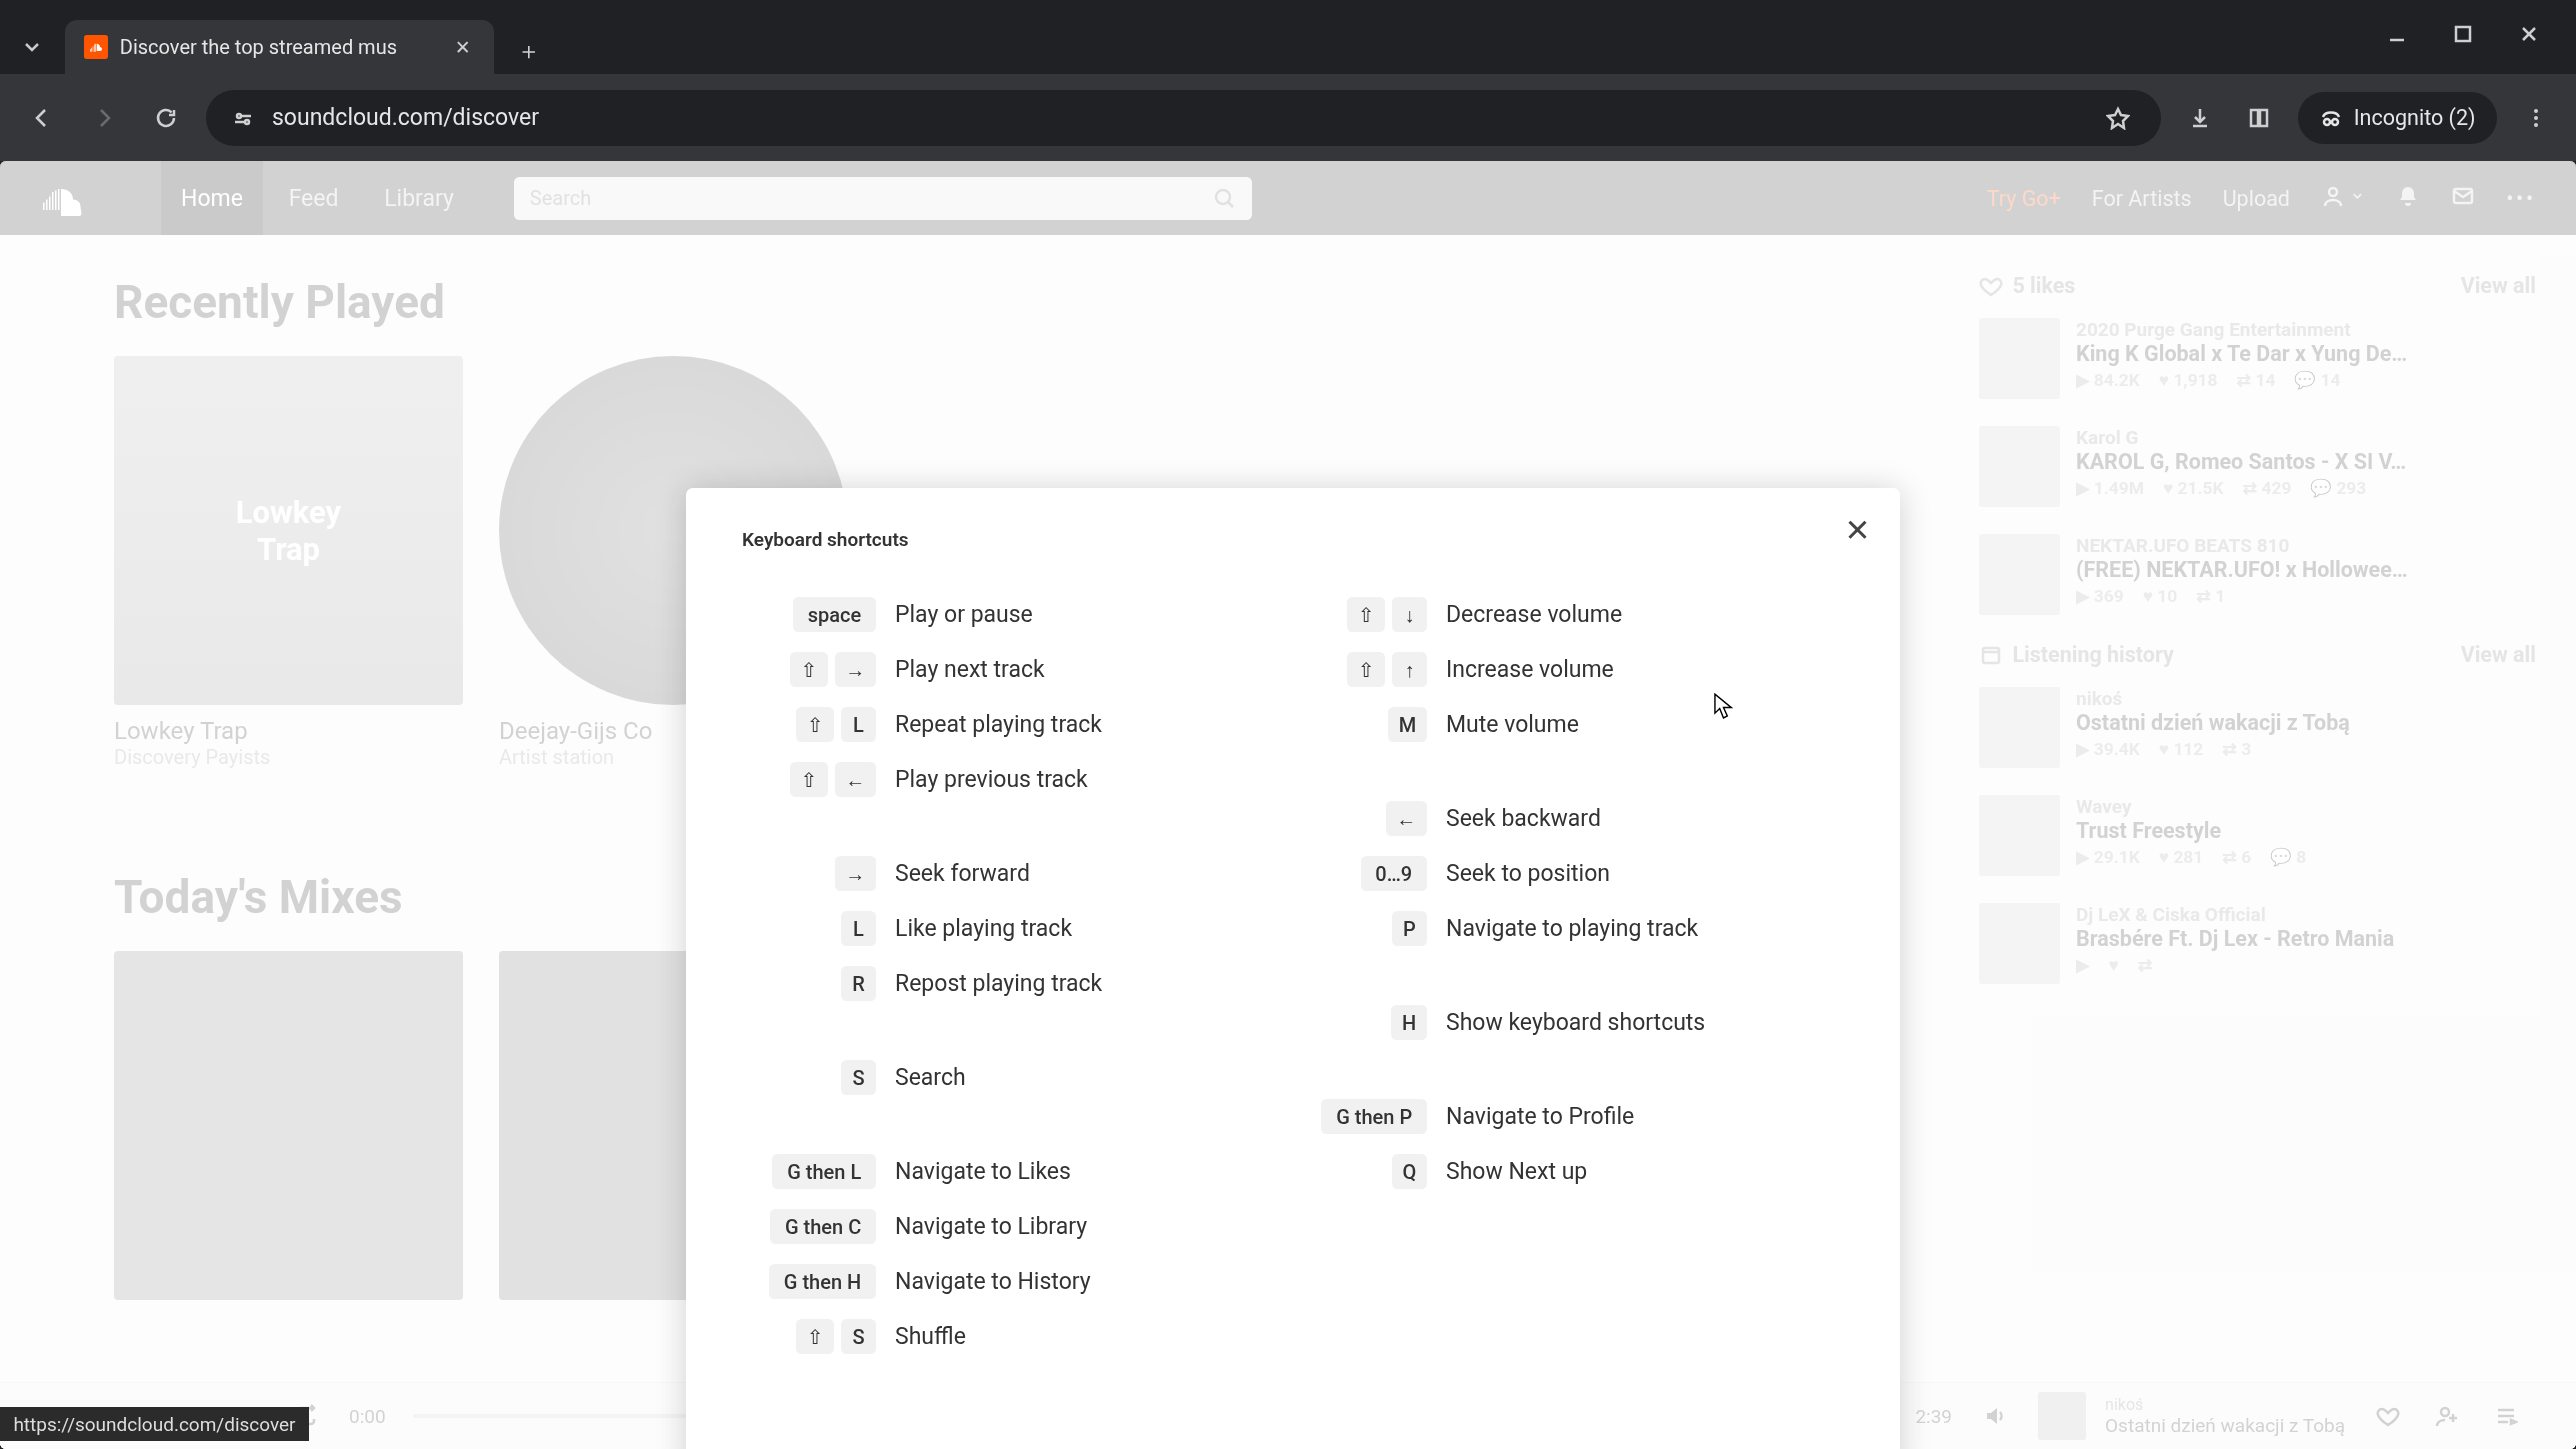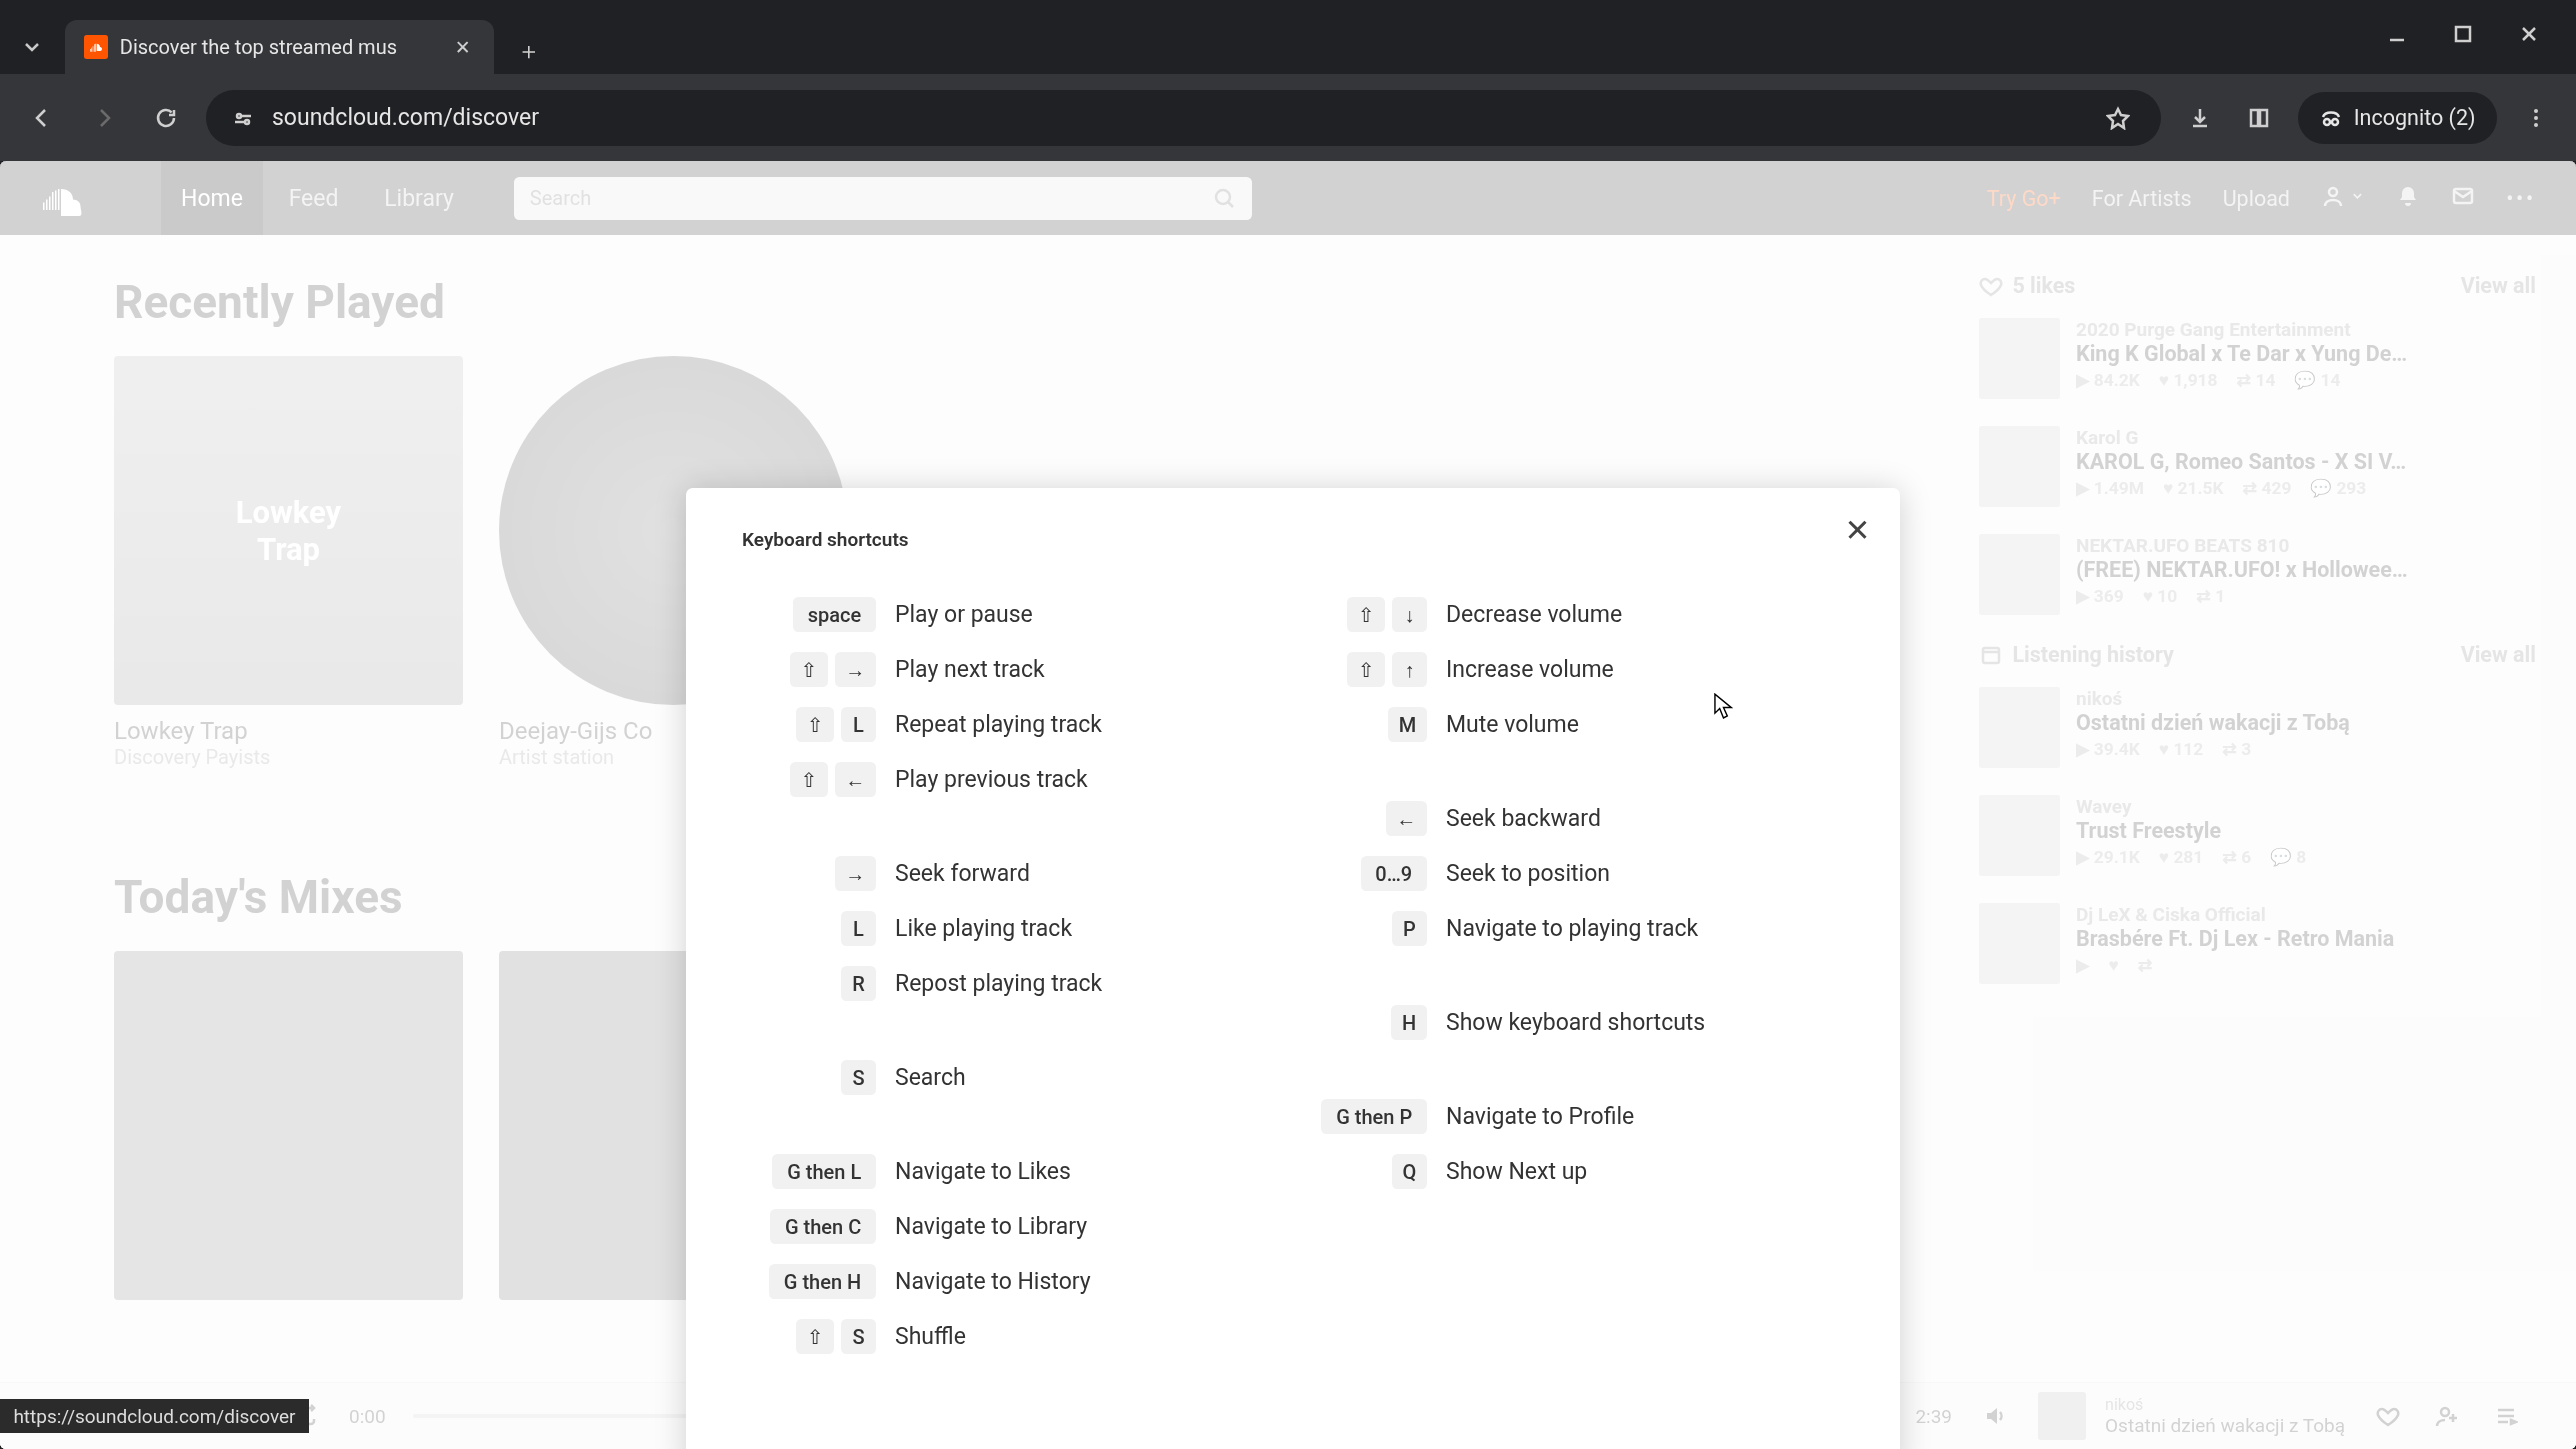--- a/index.html
+++ b/index.html
@@ -75,21 +75,21 @@
   .cols { display: flex; }
   .col { flex: 1; display: flex; flex-direction: column; }
   .group { margin-bottom: 39px; }
   .srow { display: flex; align-items: center; gap: 19px; min-height: 39px; margin-bottom: 16px; }
   .keys { width: 134px; display: flex; justify-content: flex-end; gap: 6.7px; }
   .key { min-width: 35px; height: 35px; padding: 0 10.7px; border-radius: 5.4px; background: #f1f1f1; color: #333; font-size: 20px; display: flex; align-items: center; justify-content: center; font-weight: 500; }
   .key.wide { padding: 0 14.8px; }
   .desc { font-size: 23px; color: #333; }
 
   
-  .status { position: absolute; left: 0; bottom: 16px; background: #2b2b2b; color: #ddd; font-size: 19px; padding: 5.4px 13.4px; z-index: 20; }
+  .status { position: absolute; left: 0; bottom: 8px; background: #2b2b2b; color: #ddd; font-size: 19px; padding: 5.4px 13.4px; z-index: 20; }
 
   
   .cursor { position: absolute; z-index: 30; width: 19px; height: 27px; }
   .cursor svg { width: 19px; height: 27px; }
 
   svg.icon { width: 24px; height: 24px; stroke: currentColor; fill: none; stroke-width: 2.5; }
   svg.icon.fill { fill: currentColor; stroke: none; }
 </style>
 </head>
 <body>

